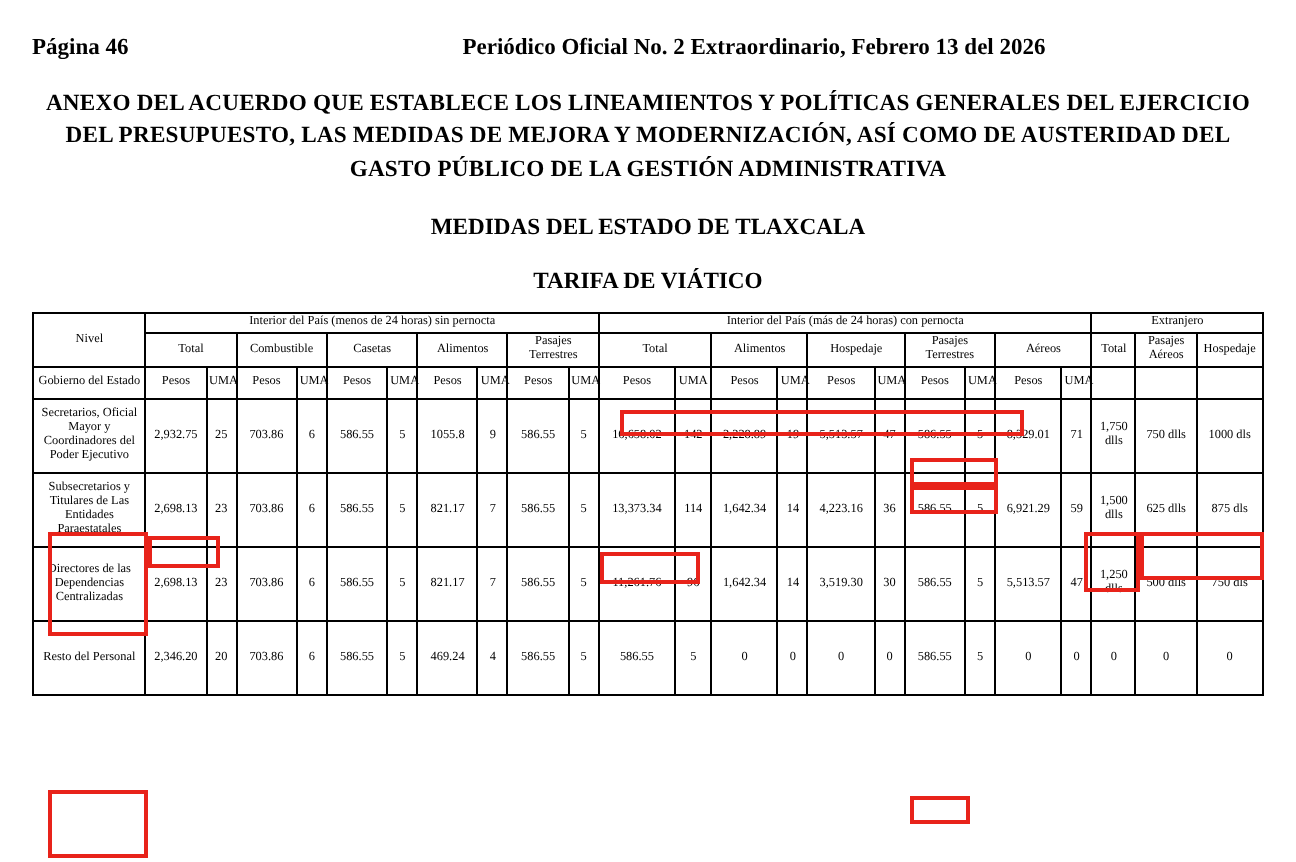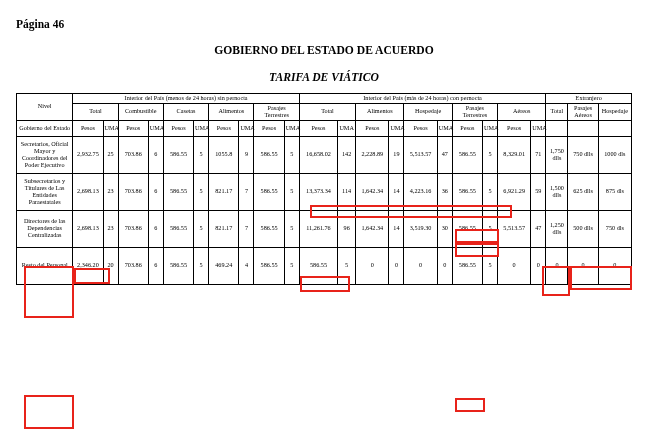--- a/index.html
+++ b/index.html
@@ -49,21 +49,20 @@
     text-align: center;
     font-weight: bold;
     font-size: 11.6px;
     margin-bottom: 14px;
   }
   .tarifa {
     text-align: center;
     font-weight: bold;
     font-size: 11.6px;
     margin-bottom: 9px;
-    font-style: italic;
   }
   table.viatico {
     border-collapse: collapse;
     width: 616px;
     margin: 0 auto;
     table-layout: fixed;
     font-family: "Liberation Serif", serif;
   }
   table.viatico td, table.viatico th {
     border: 1px solid #000000;
@@ -106,23 +105,25 @@
     height: 34px;
   }
 </style>
 </head>
 <body>
 
 <div class="page">
 
   <div class="header-row">
     <div class="header-left">Página 46</div>
+    <div class="header-center">Periódico Oficial No. 2 Extraordinario, Febrero 13 del 2026</div>
   </div>
 
-  <div class="gobierno">GOBIERNO DEL ESTADO DE ACUERDO</div>
+  <div class="anexo">ANEXO DEL ACUERDO QUE ESTABLECE LOS LINEAMIENTOS Y POLÍTICAS GENERALES DEL EJERCICIO DEL PRESUPUESTO, LAS MEDIDAS DE MEJORA Y MODERNIZACIÓN, ASÍ COMO DE AUSTERIDAD DEL GASTO PÚBLICO DE LA GESTIÓN  ADMINISTRATIVA</div>
+  <div class="gobierno">MEDIDAS DEL ESTADO DE TLAXCALA</div>
   <div class="tarifa">TARIFA DE VIÁTICO</div>
 
   <table class="viatico">
     <colgroup>
       <col style="width:56px">
       <col style="width:30px">
         <col style="width:15px">
       <col style="width:30px">
         <col style="width:15px">
       <col style="width:30px">

